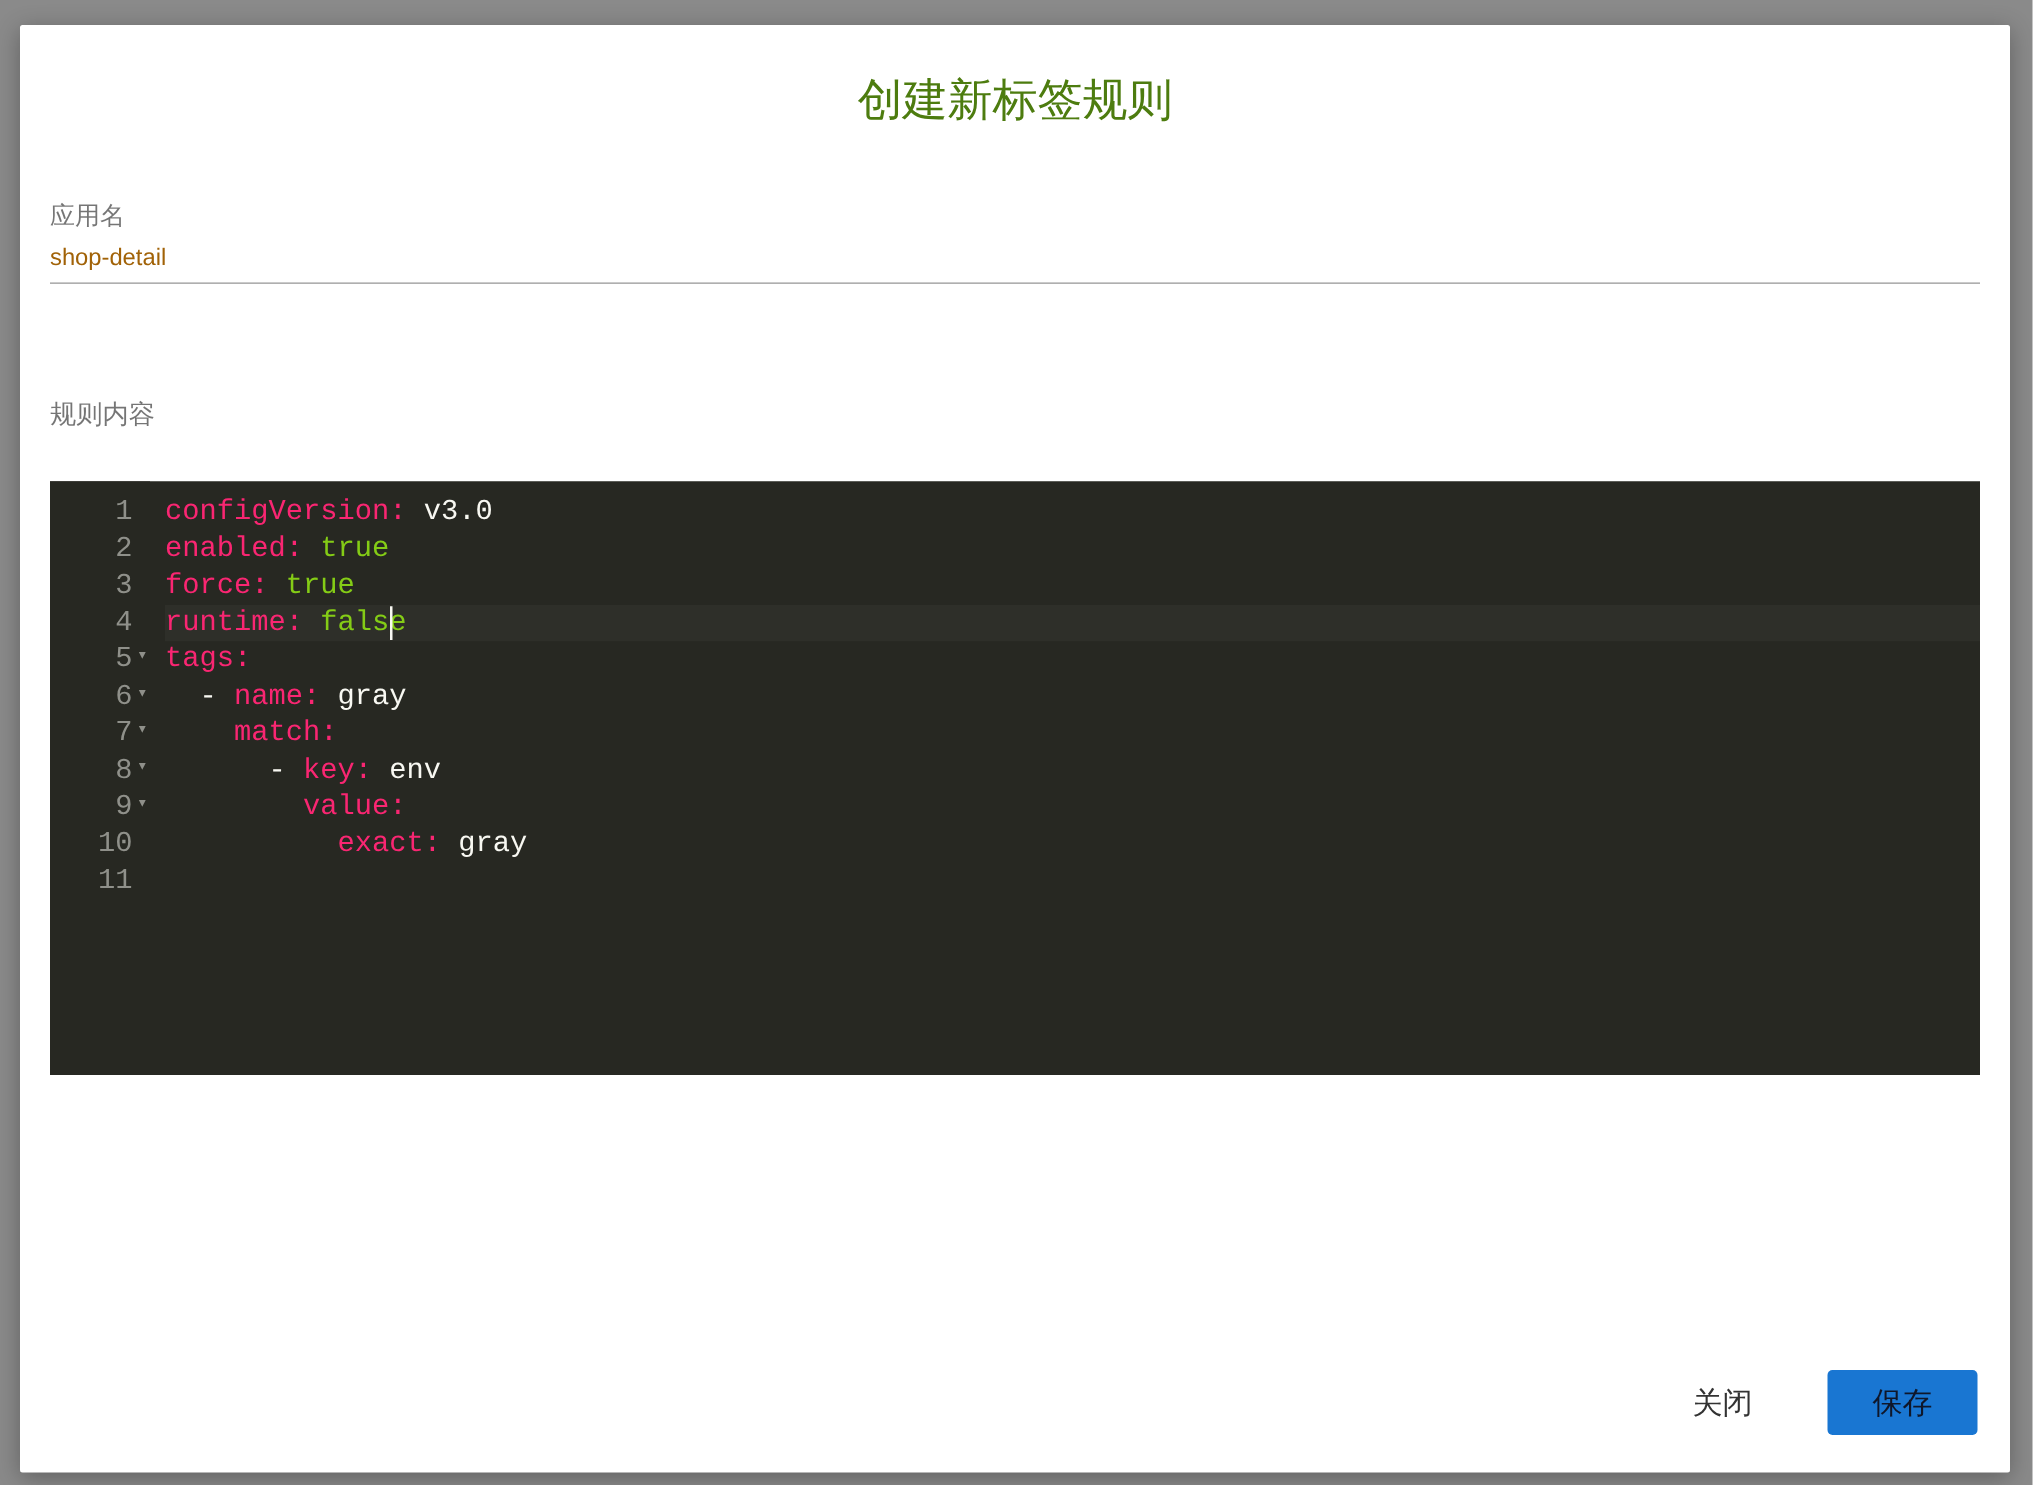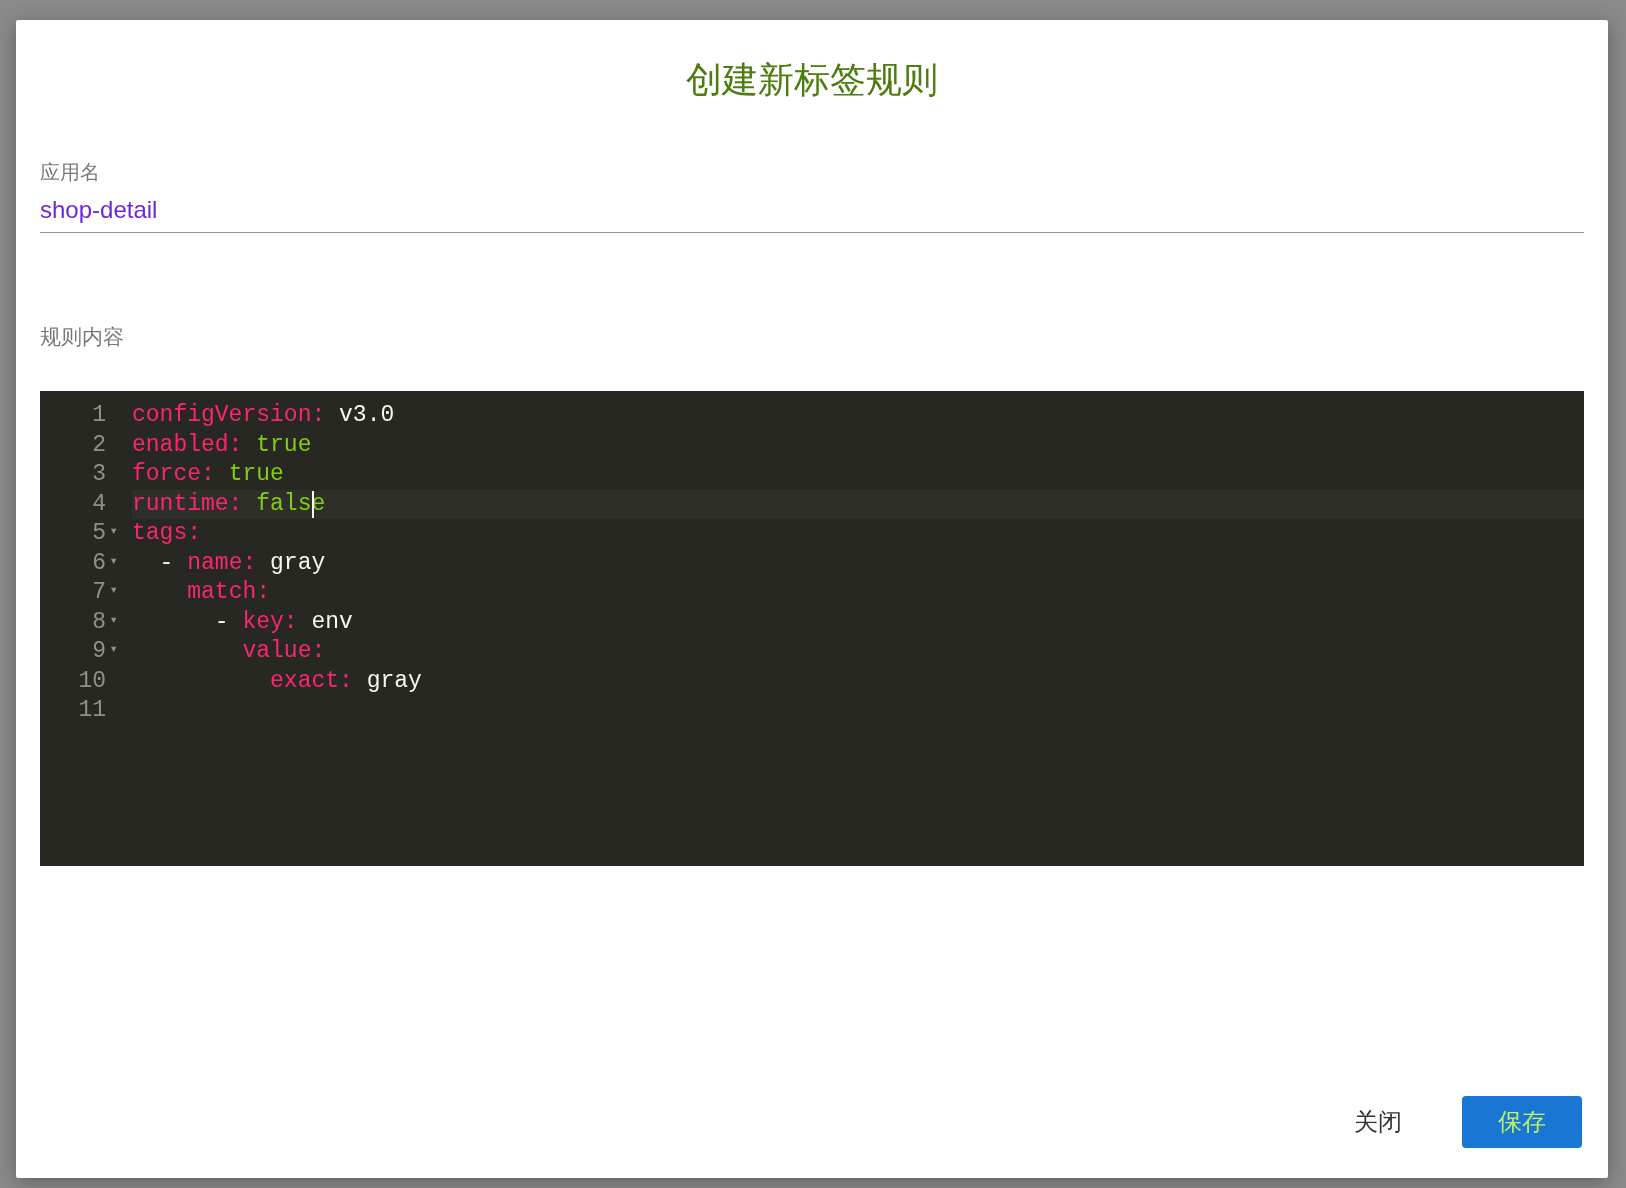--- a/index.html
+++ b/index.html
@@ -48,22 +48,22 @@
     .field-label {
       font-size: 20px;
       color: rgba(0,0,0,0.54);
       margin-bottom: 4px;
       display: block;
     }
     .text-input {
       width: 100%;
       border: none;
       border-bottom: 1px solid rgba(0,0,0,0.42);
-      font-size: 24px;
-      color: #6d28d9;
+      font-size: 19px;
+      color: #a16207;
       padding: 6px 0 8px 0;
       outline: none;
       background: transparent;
       font-family: inherit;
     }
     .rule-label {
       font-size: 21px;
       color: rgba(0,0,0,0.54);
       margin-bottom: 40px;
       display: block;
@@ -141,21 +141,21 @@
       cursor: pointer;
       border-radius: 4px;
       font-family: inherit;
     }
     .btn-text {
       background: transparent;
       color: #333;
     }
     .btn-primary {
       background: #1976d2;
-      color: #bef264;
+      color: #0f172a;
     }
   </style>
 </head>
 <body>
 
 <div class="modal">
   <div class="modal-header">
     <h1 class="modal-title">创建新标签规则</h1>
   </div>
   <div class="modal-body">

